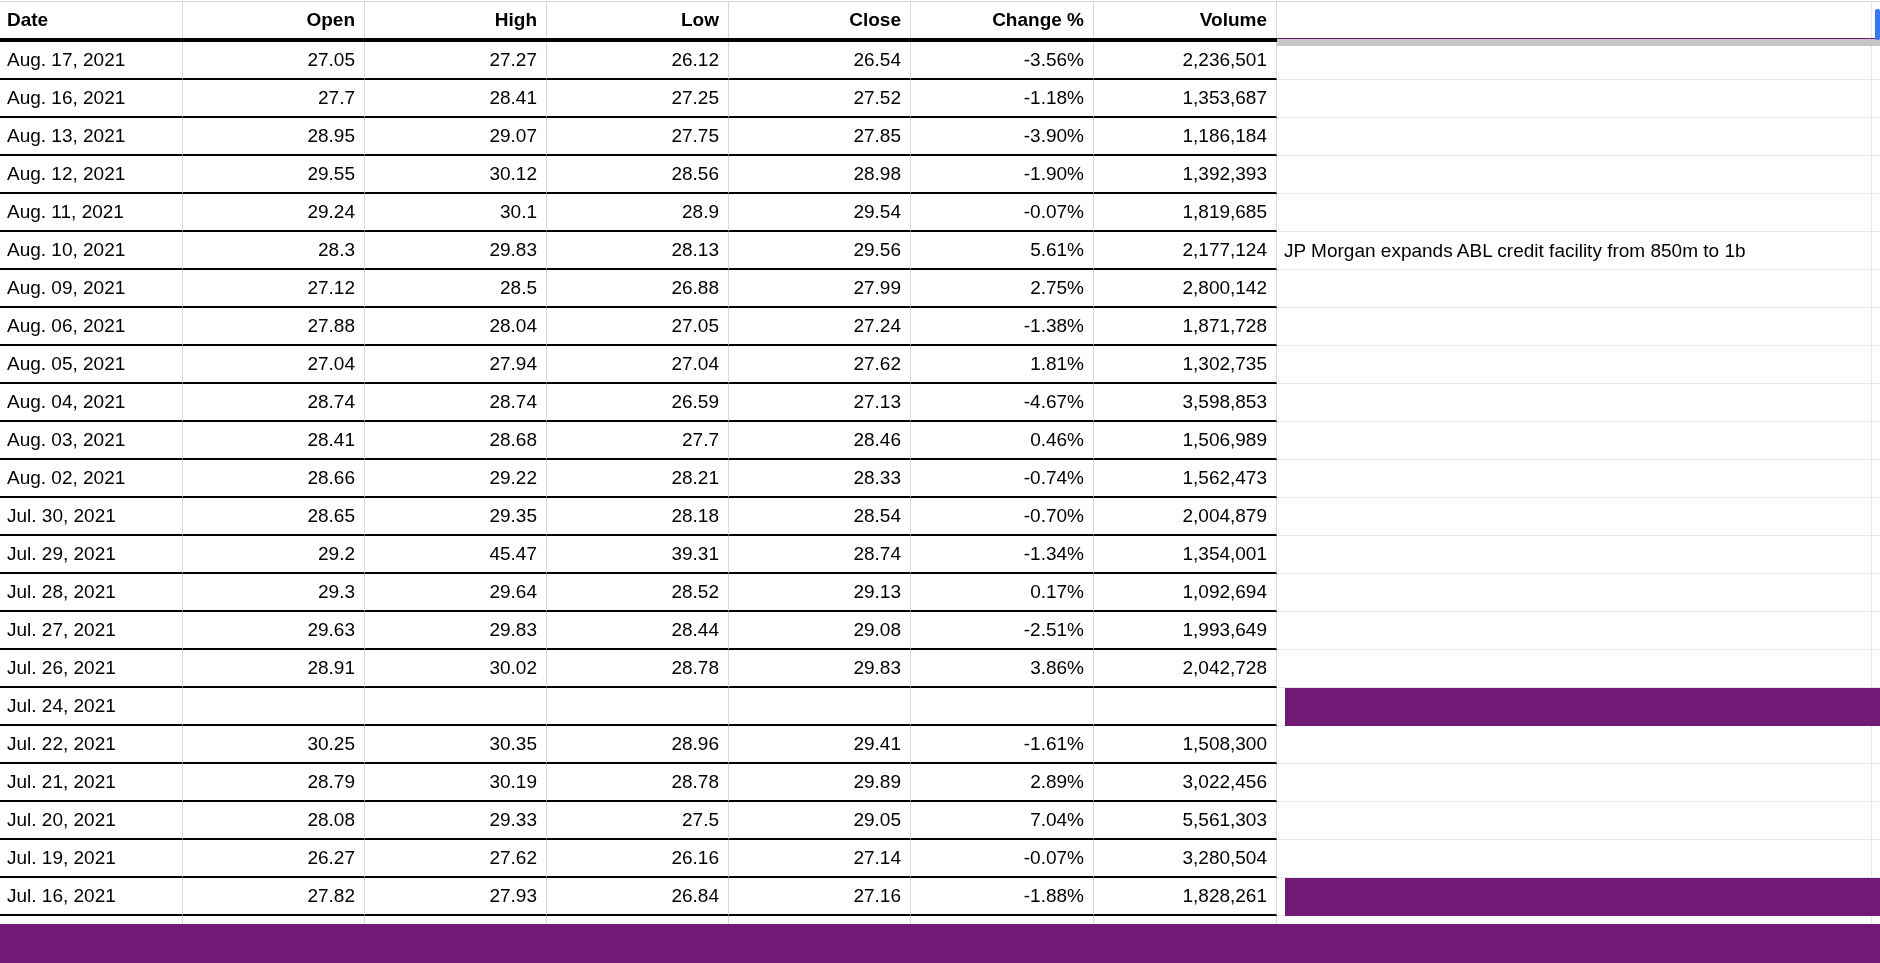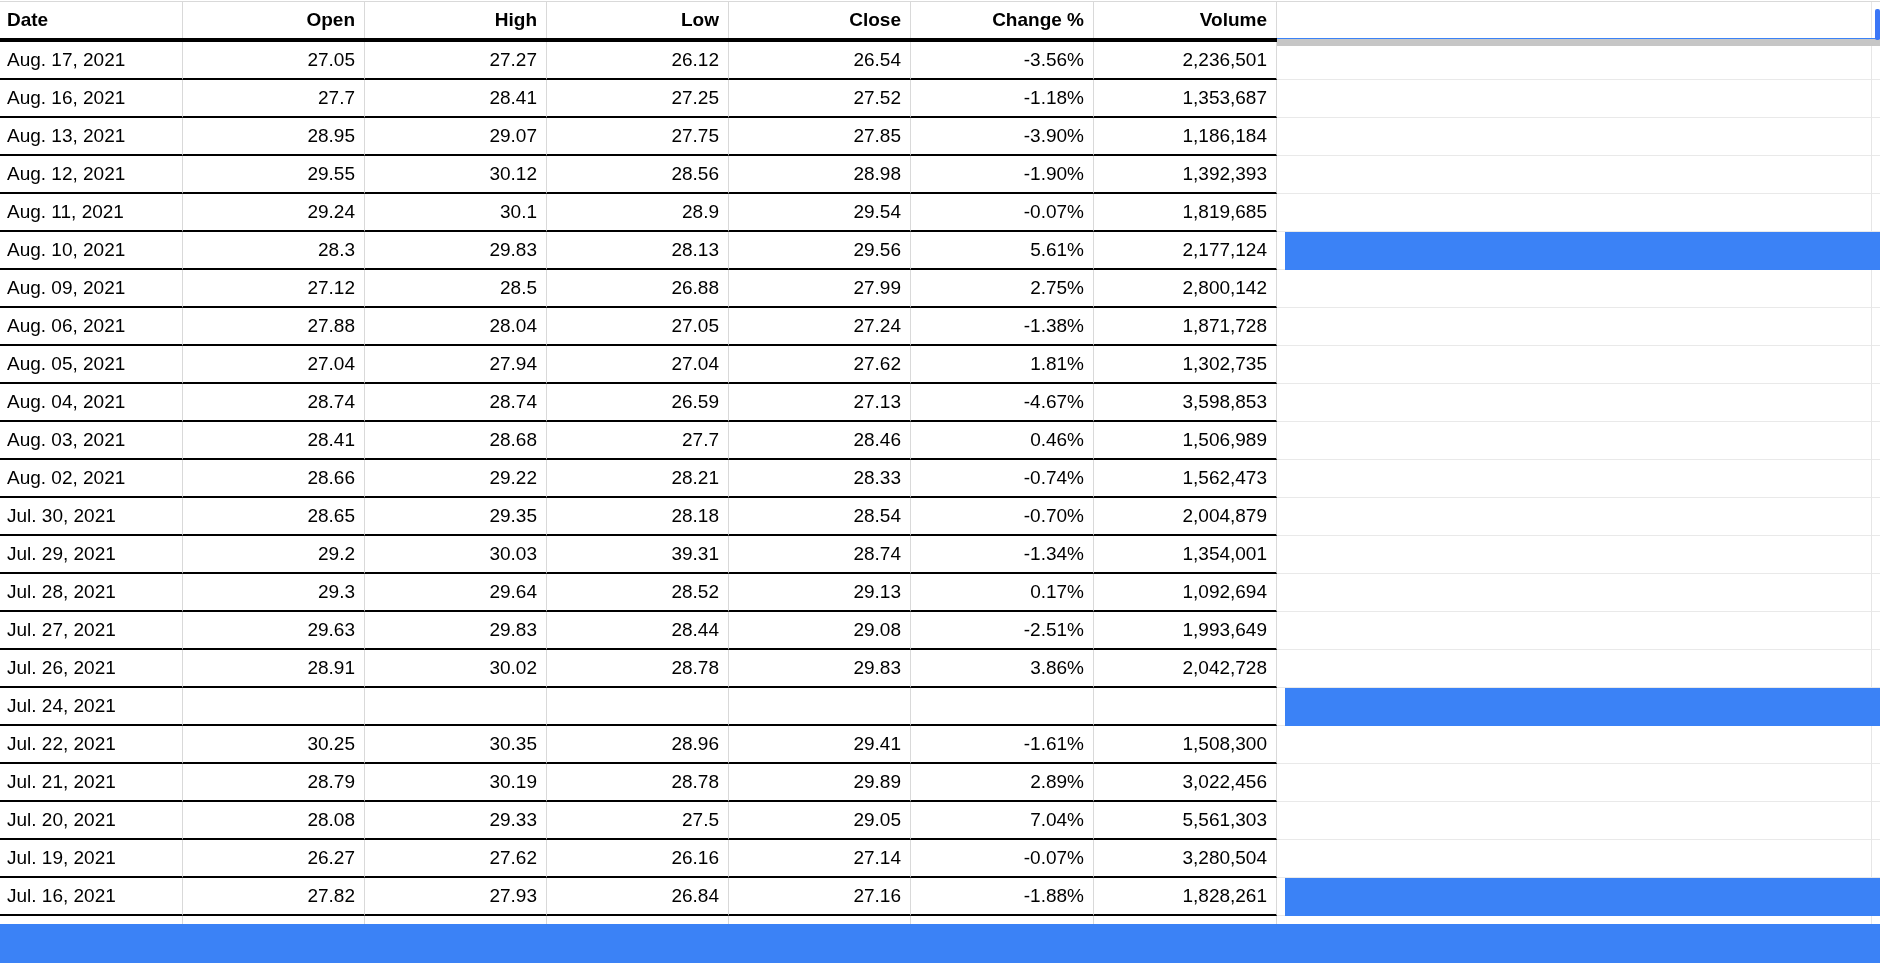--- a/index.html
+++ b/index.html
@@ -1,20 +1,20 @@
 <!DOCTYPE html>
 <html><head>
 <meta charset="utf-8">
 <style>
   html,body{margin:0;padding:0;background:#ffffff;}
   *{box-sizing:border-box;}
   .sheet{
     position:relative;
     width:1880px;height:963px;
-    background:#3b82f6;
+    background:#701a75;
     font-family:"Liberation Sans","DejaVu Sans",sans-serif;
     font-size:19px;color:#000000;
     overflow:hidden;
   }
   .top-edge{height:2px;background:#ffffff;border-bottom:1px solid #d9d9d9;}
   .hrow,.row{display:flex;align-items:stretch;}
   .hrow{height:36px;}
   .row{height:38px;}
   .row.partial{height:8px;}
   .cell{
@@ -130,20 +130,21 @@
         <div class="cell c-fill"></div>
       </div>
       <div class="row">
         <div class="cell c-date">Aug. 10, 2021</div>
         <div class="cell c-open">28.3</div>
         <div class="cell c-high">29.83</div>
         <div class="cell c-low">28.13</div>
         <div class="cell c-close">29.56</div>
         <div class="cell c-change">5.61%</div>
         <div class="cell c-volume">2,177,124</div>
+        <div class="cell c-note">JP Morgan expands ABL credit facility from 850m to 1b</div>
         <div class="cell c-fill"></div>
       </div>
       <div class="row">
         <div class="cell c-date">Aug. 09, 2021</div>
         <div class="cell c-open">27.12</div>
         <div class="cell c-high">28.5</div>
         <div class="cell c-low">26.88</div>
         <div class="cell c-close">27.99</div>
         <div class="cell c-change">2.75%</div>
         <div class="cell c-volume">2,800,142</div>
@@ -212,21 +213,21 @@
         <div class="cell c-low">28.18</div>
         <div class="cell c-close">28.54</div>
         <div class="cell c-change">-0.70%</div>
         <div class="cell c-volume">2,004,879</div>
         <div class="cell c-note"></div>
         <div class="cell c-fill"></div>
       </div>
       <div class="row">
         <div class="cell c-date">Jul. 29, 2021</div>
         <div class="cell c-open">29.2</div>
-        <div class="cell c-high">30.03</div>
+        <div class="cell c-high">45.47</div>
         <div class="cell c-low">39.31</div>
         <div class="cell c-close">28.74</div>
         <div class="cell c-change">-1.34%</div>
         <div class="cell c-volume">1,354,001</div>
         <div class="cell c-note"></div>
         <div class="cell c-fill"></div>
       </div>
       <div class="row">
         <div class="cell c-date">Jul. 28, 2021</div>
         <div class="cell c-open">29.3</div>

